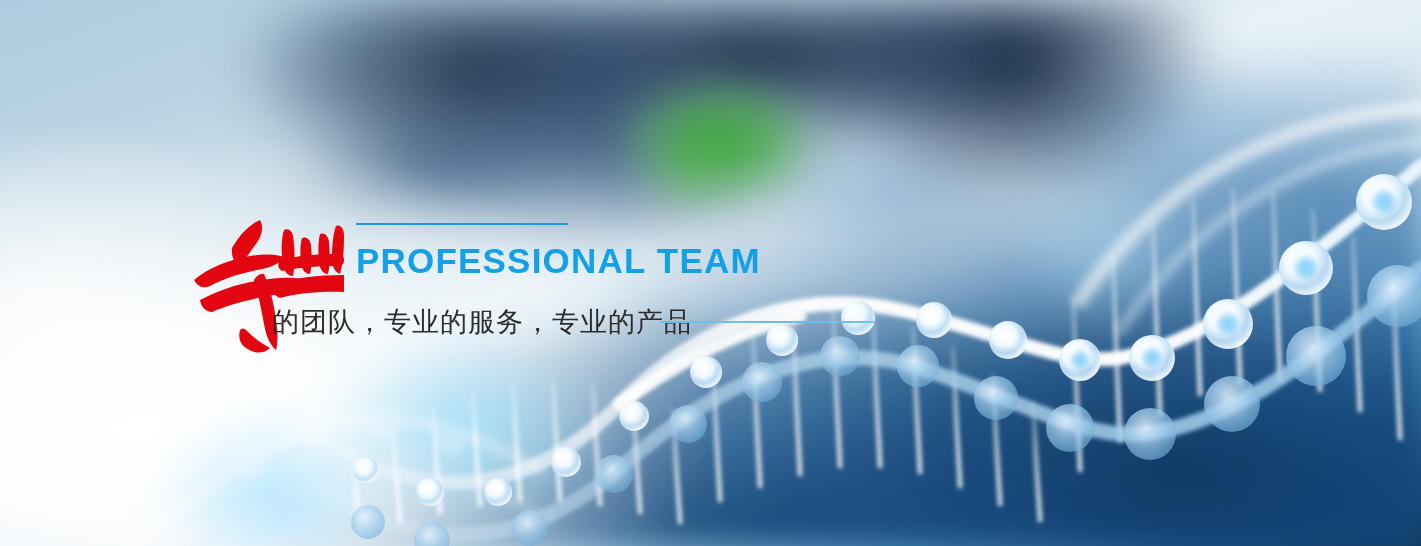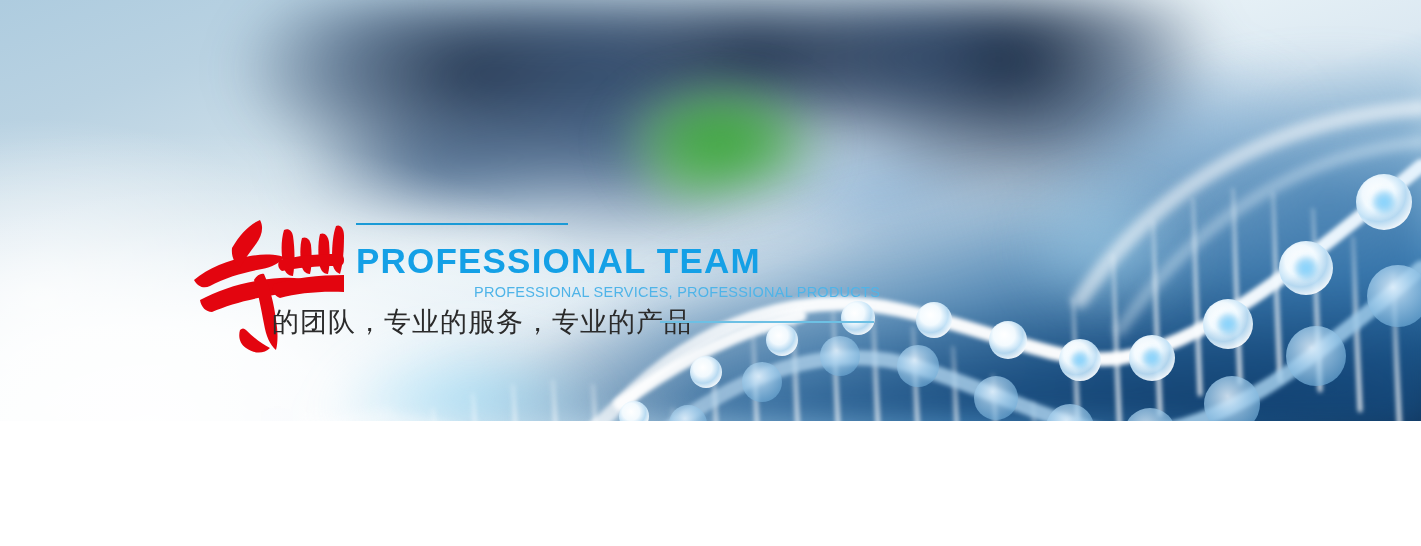--- a/index.html
+++ b/index.html
@@ -7,21 +7,21 @@
     padding: 0;
     background: #ffffff;
   }
   body {
     font-family: "Liberation Sans", sans-serif;
   }
 
   #banner {
     position: relative;
     width: 1421px;
-    height: 421px;
+    height: 546px;
     overflow: hidden;
     background: #b6cfe2;
   }
 
   
   .bg-layer {
     position: absolute;
     inset: 0;
     pointer-events: none;
   }
@@ -383,20 +383,19 @@
 
         <path d="M86 72 C106 66 130 63 156 63 L156 80
                  C132 79 110 81 92 86 C86 84 83 77 86 72 Z"></path>
       </g>
     </svg>
 
     <div class="rule-top"></div>
 
     <div class="headline">PROFESSIONAL TEAM</div>
 
-    <div class="subline">PROFESSIONAL SERVICES, PROFESSIONAL PRODUCTS</div>
 
     <div class="cn-line">的团队，专业的服务，专业的产品</div>
 
     <div class="rule-bottom"></div>
   </div>
 
 </div>
 
 </body></html>

